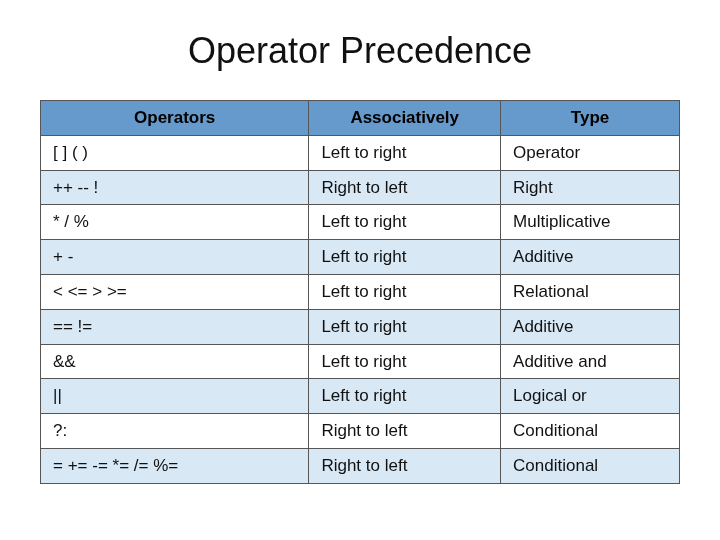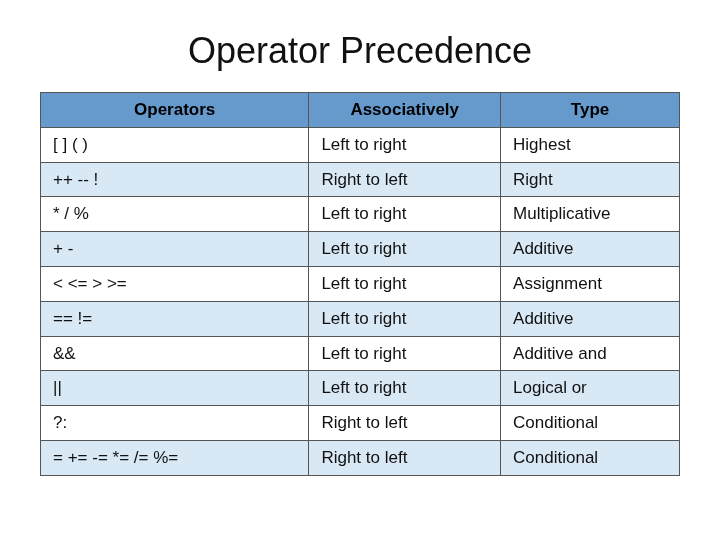--- a/index.html
+++ b/index.html
@@ -16,21 +16,21 @@
     }
 
     .page-container {
       width: 100%;
     }
 
     h1 {
       font-size: 36px;
       font-weight: normal;
       text-align: center;
-      margin-bottom: 20px;
+      margin-bottom: 28px;
       color: #111;
     }
 
     table {
       border-collapse: collapse;
       width: 100%;
     }
 
     th, td {
       border: 1px solid #555;
@@ -69,41 +69,41 @@
       <tr>
         <th class="col-operators">Operators</th>
         <th class="col-assoc">Associatively</th>
         <th class="col-type">Type</th>
       </tr>
     </thead>
     <tbody id="table-body">
     <tr>
           <td>[ ]   ( )</td>
           <td>Left to right</td>
-          <td>Highest</td>
+          <td>Operator</td>
         </tr>
         <tr>
           <td>++  --   !</td>
           <td>Right to left</td>
           <td>Right</td>
         </tr>
         <tr>
           <td>*    /     %</td>
           <td>Left to right</td>
           <td>Multiplicative</td>
         </tr>
         <tr>
           <td>+   -</td>
           <td>Left to right</td>
           <td>Additive</td>
         </tr>
         <tr>
           <td>&lt;  &lt;=  &gt;  &gt;=</td>
           <td>Left to right</td>
-          <td>Assignment</td>
+          <td>Relational</td>
         </tr>
         <tr>
           <td>==    !=</td>
           <td>Left to right</td>
           <td>Additive</td>
         </tr>
         <tr>
           <td>&amp;&amp;</td>
           <td>Left to right</td>
           <td>Additive and</td>

